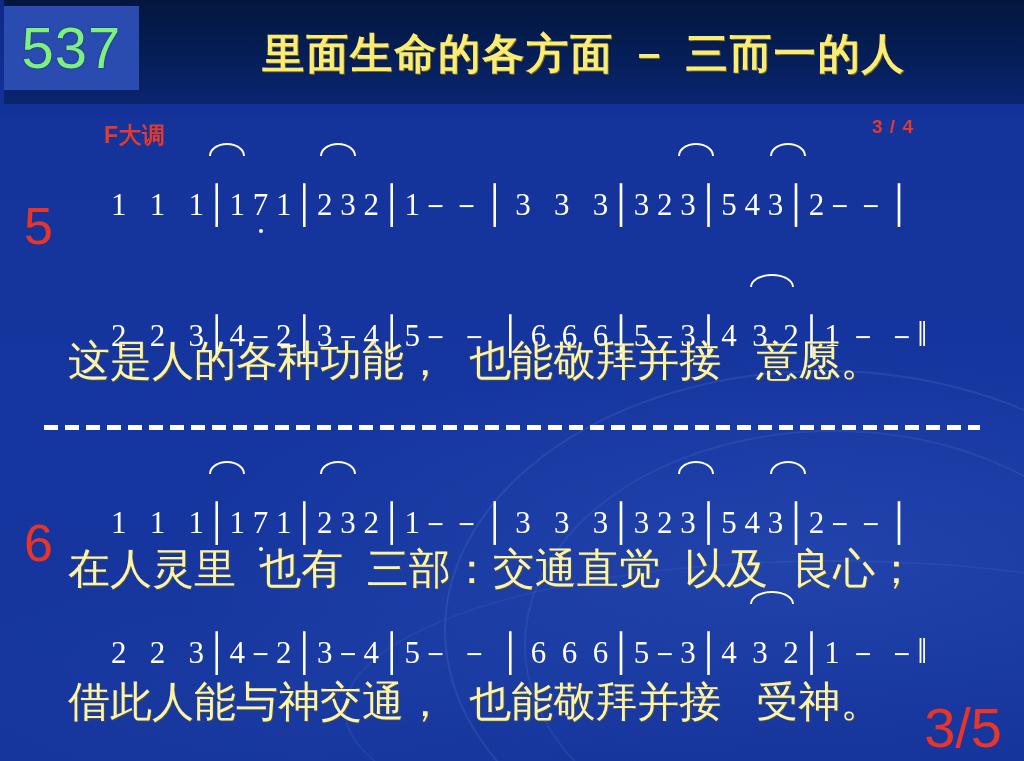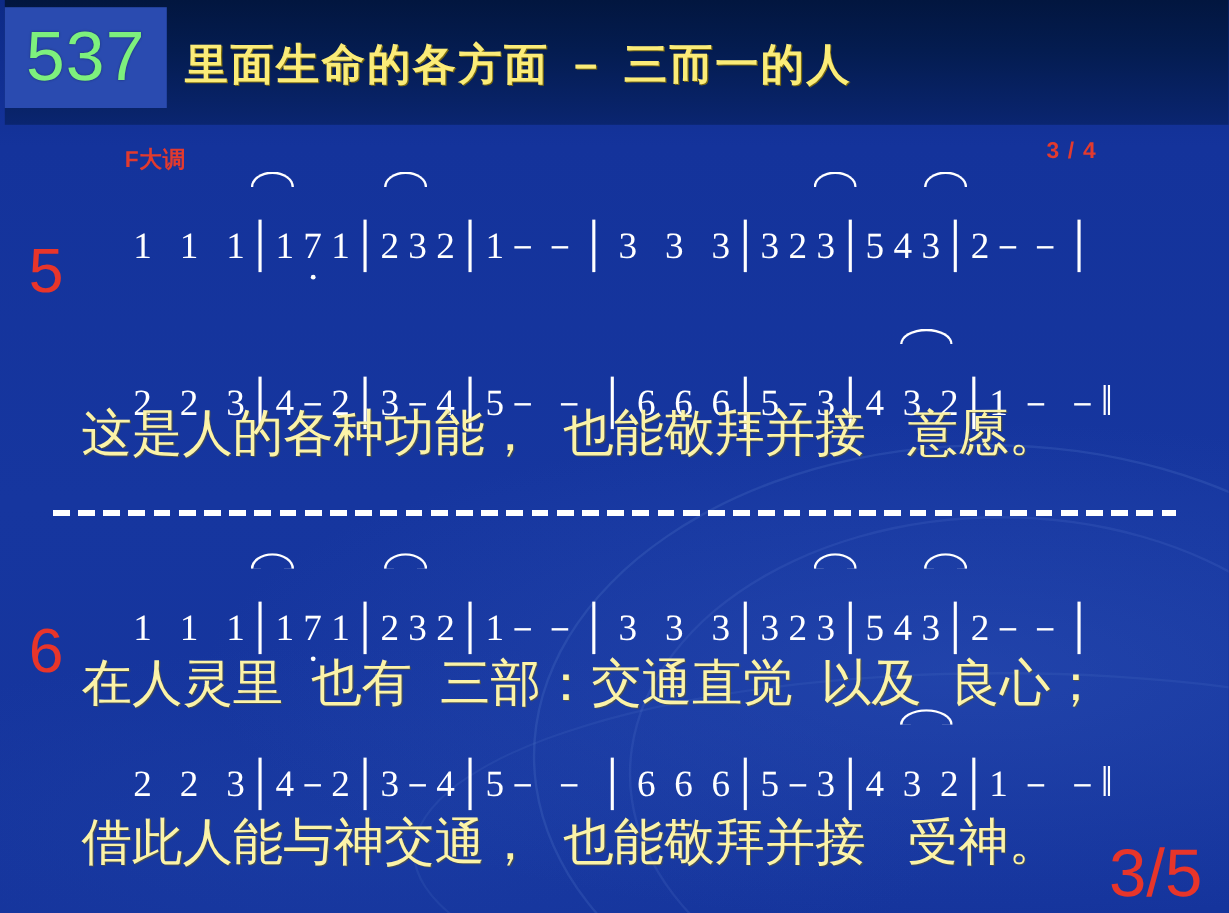--- a/index.html
+++ b/index.html
@@ -45,30 +45,30 @@
     color:#7df07d;
     font-size:58px;
     line-height:58px;
     font-weight:400;
     letter-spacing:1px;
     text-shadow:0 0 2px rgba(0,0,0,0.4);
   }
   #title {
     position:absolute; left:150px; top:30px; width:860px;
     color:#fbec78;
-    font-size:36px; line-height:48px; font-weight:bold;
+    font-size:42px; line-height:48px; font-weight:bold;
     letter-spacing:2px;
-    text-align:left;
+    text-align:center;
     text-shadow:1px 1px 0 #7a6a10;
   }
 
   
   .key-sig {
     position:absolute; left:104px; top:120px;
-    color:#e23a2e; font-size:19px; font-weight:bold;
+    color:#e23a2e; font-size:23px; font-weight:bold;
     letter-spacing:0.5px;
   }
   .time-sig {
     position:absolute; left:872px; top:116px;
     color:#e23a2e; font-size:19px; font-weight:bold;
     letter-spacing:1px;
   }
 
   
   .notation {

